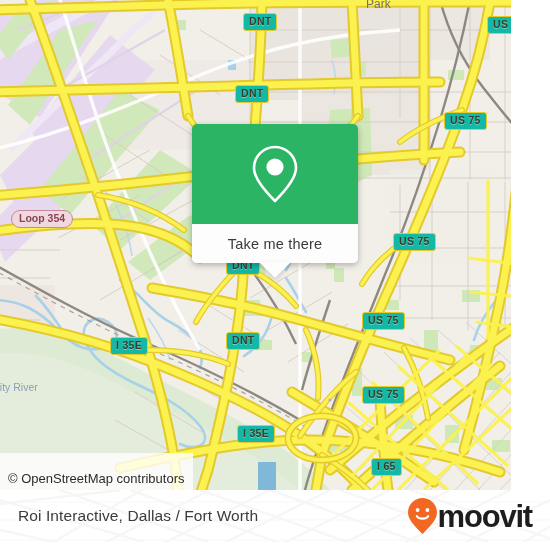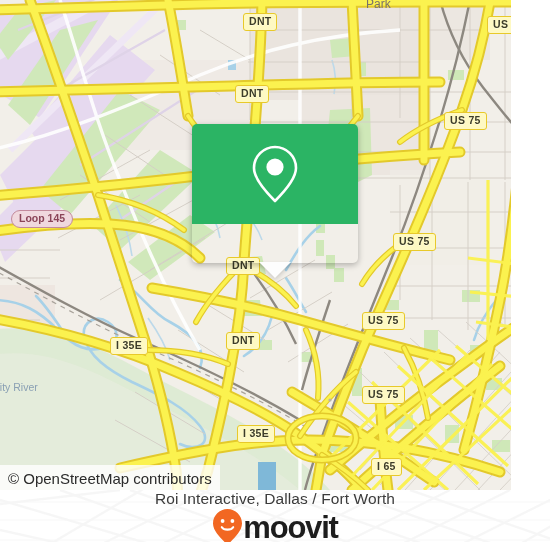--- a/index.html
+++ b/index.html
@@ -14,21 +14,21 @@
   
   .map {
     position:absolute; left:0; top:0; width:511px; height:490px;
     background:#f2efe9; overflow:hidden;
   }
   .map-svg { position:absolute; left:0; top:0; width:550px; height:490px; }
 
   
   .shield {
     position:absolute;
-    background:#fef9c3;
+    background:#14b8a6;
     border:1.6px solid #e8c92a;
     border-radius:3px;
     color:#3c3c28;
     font-size:10.5px;
     font-weight:bold;
     letter-spacing:0.3px;
     padding:1px 5px 2px 5px;
     white-space:nowrap;
     line-height:13px;
     text-shadow:0 1px 0 rgba(255,255,255,.35);
@@ -96,36 +96,35 @@
     border-top:16px solid #fdfdfd;
     filter:drop-shadow(0 2px 2px rgba(0,0,0,.16));
   }
 
   
   .attribution {
     position:absolute;
     left:0; bottom:0;
     background:rgba(255,255,255,.80);
     color:#2b2b2b;
-    font-size:15px;
-    padding:7px 8px 4px 8px;
+    font-size:13px;
+    padding:19px 8px 4px 8px;
     line-height:14px;
     white-space:nowrap;
     z-index:20;
   }
 
   
   .footer {
     position:absolute; left:0; top:490px;
     width:550px; height:52px;
     background:#ffffff;
     display:flex; align-items:center; justify-content:space-between;
     padding:0 18px 0 18px;
     overflow:hidden;
-    flex-direction:column;
   }
   .footer-watermark {
     position:absolute; left:0; top:0; width:550px; height:60px;
     opacity:.5; pointer-events:none;
   }
   .footer-title {
     position:relative;
     color:#3b3b3b;
     font-size:15.5px;
     letter-spacing:.1px;
@@ -403,37 +402,40 @@
 
     <div class="place-label" style="left:366px; top:-3px;">Park</div>
 
     <div class="water-label" style="left:-6px; top:381px;">nity River</div>
 
     <div class="shield" style="left:243px; top:13px;">DNT</div>
     <div class="shield" style="left:487px; top:16px;">US 75</div>
     <div class="shield" style="left:235px; top:85px;">DNT</div>
     <div class="shield" style="left:444px; top:112px;">US 75</div>
 
-    <div class="shield-loop" style="left:11px; top:210px;">Loop 145</div>
+    <div class="shield-loop" style="left:11px; top:210px;">Loop 354</div>
 
     <div class="shield" style="left:393px; top:233px;">US 75</div>
     <div class="shield" style="left:226px; top:257px;">DNT</div>
     <div class="shield" style="left:362px; top:312px;">US 75</div>
     <div class="shield" style="left:110px; top:337px;">I 35E</div>
     <div class="shield" style="left:226px; top:332px;">DNT</div>
     <div class="shield" style="left:362px; top:386px;">US 75</div>
     <div class="shield" style="left:237px; top:425px;">I 35E</div>
     <div class="shield" style="left:371px; top:458px;">I 65</div>
 
     <div class="callout">
       <div class="callout-top">
         <svg width="52" height="62" viewBox="0 0 52 62">
           <path d="M26 4 C14.4 4 5 13.4 5 25 C5 36 18 50 26 58 C34 50 47 36 47 25 C47 13.4 37.6 4 26 4 Z" fill="none" stroke="#ffffff" stroke-width="2.6" stroke-linejoin="round"></path>
           <circle cx="26" cy="24" r="8.6" fill="#ffffff"></circle>
         </svg>
+      </div>
+      <div class="callout-bottom">
+        <span class="callout-label">Take me there</span>
       </div>
       <div class="callout-tail"></div>
     </div>
 
     <div class="attribution">© OpenStreetMap contributors</div>
   </div>
 
   <div class="footer">
     <svg class="footer-watermark" viewBox="0 0 550 60">
       <g stroke="#eeeeee" stroke-width="2.4" fill="none">

